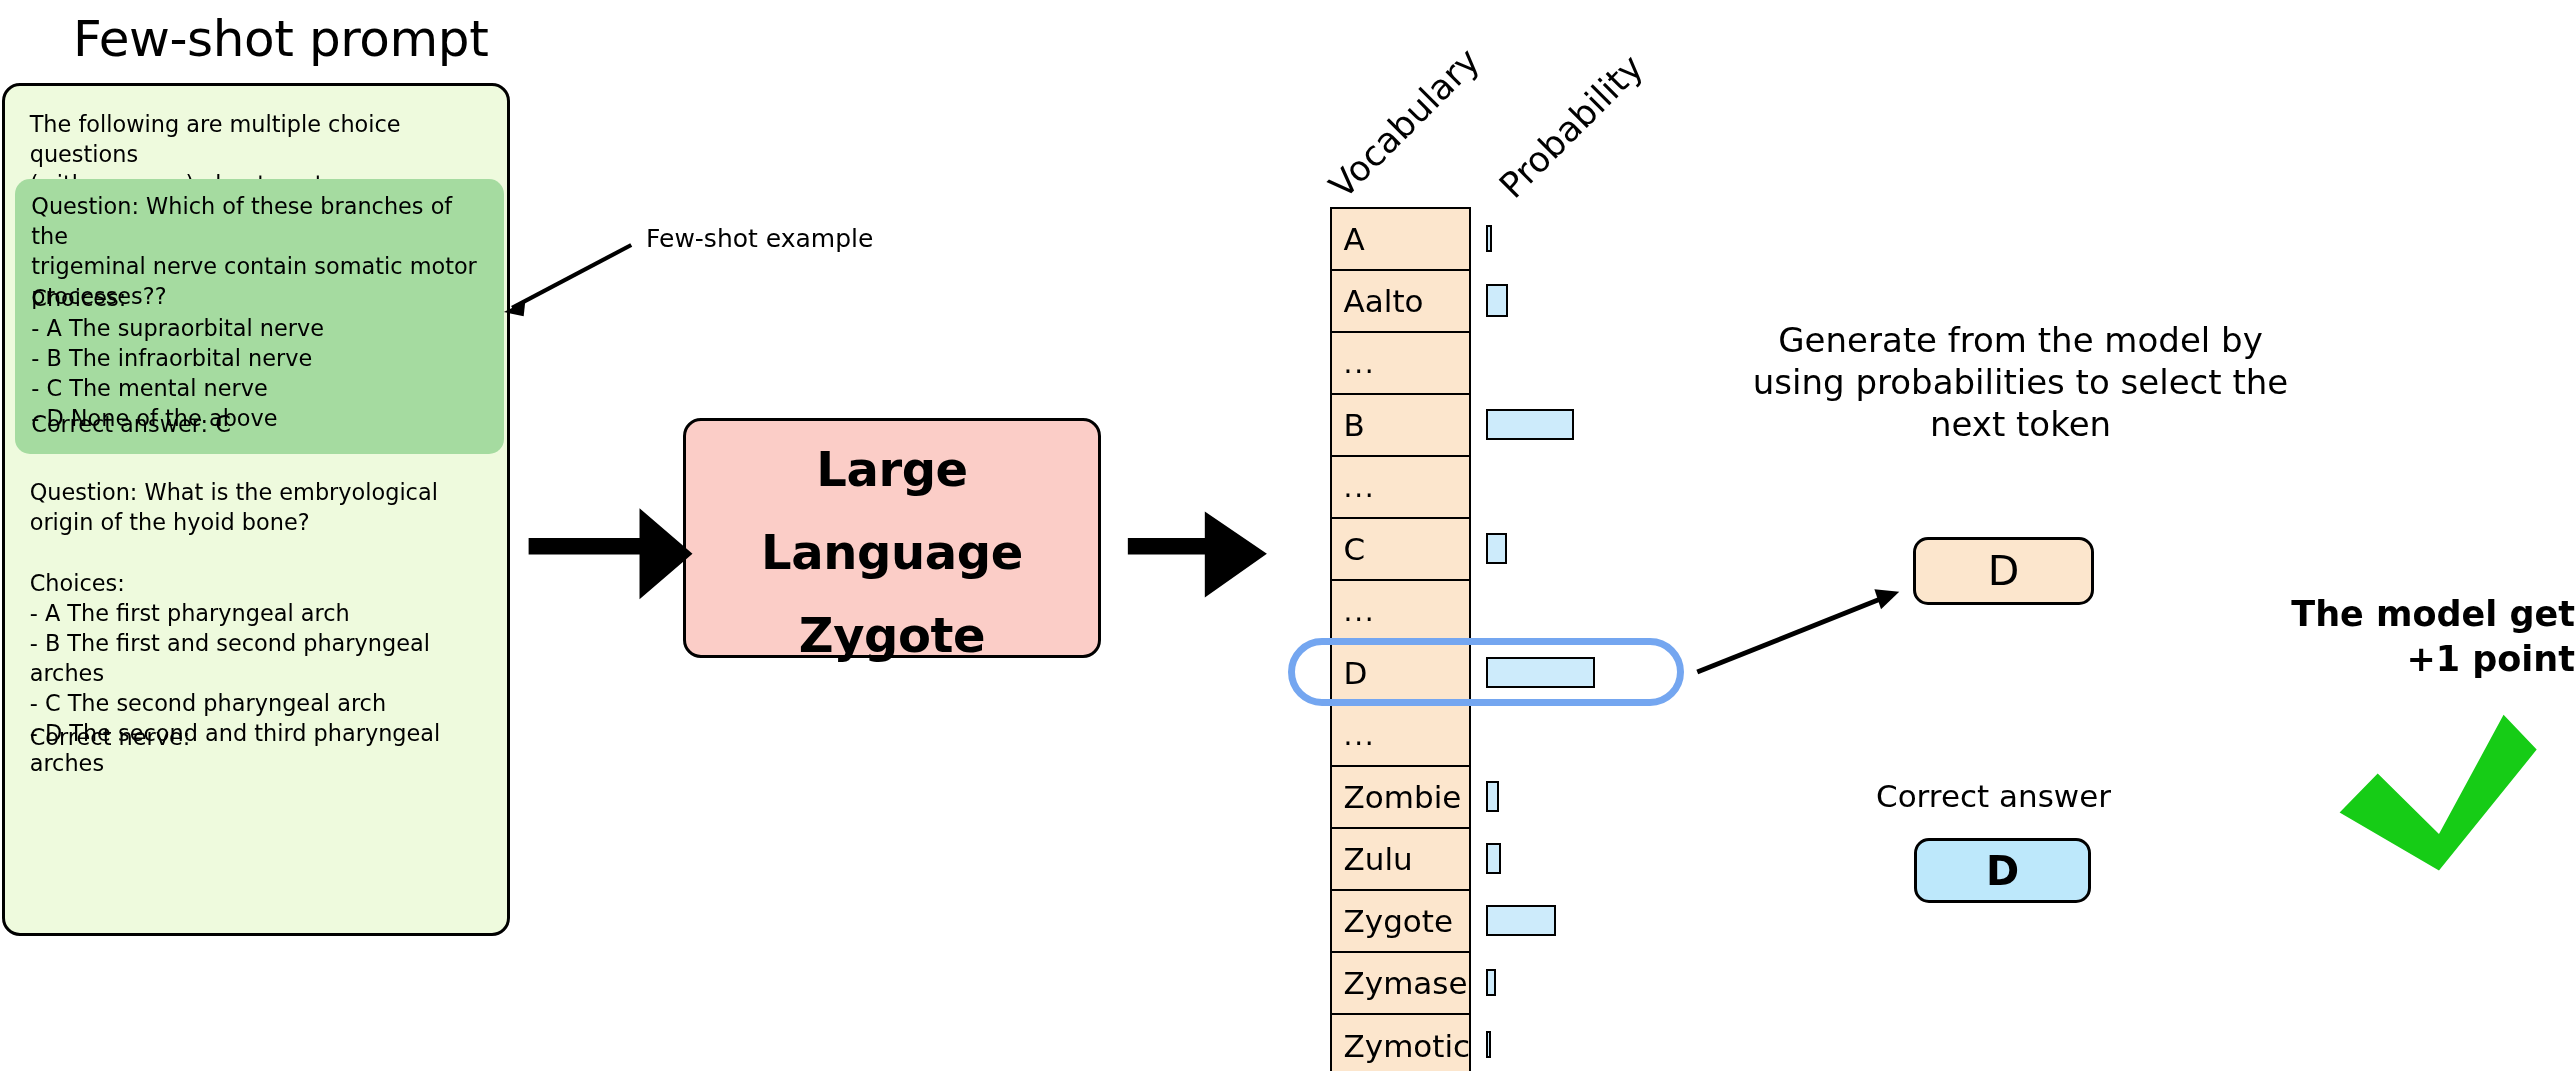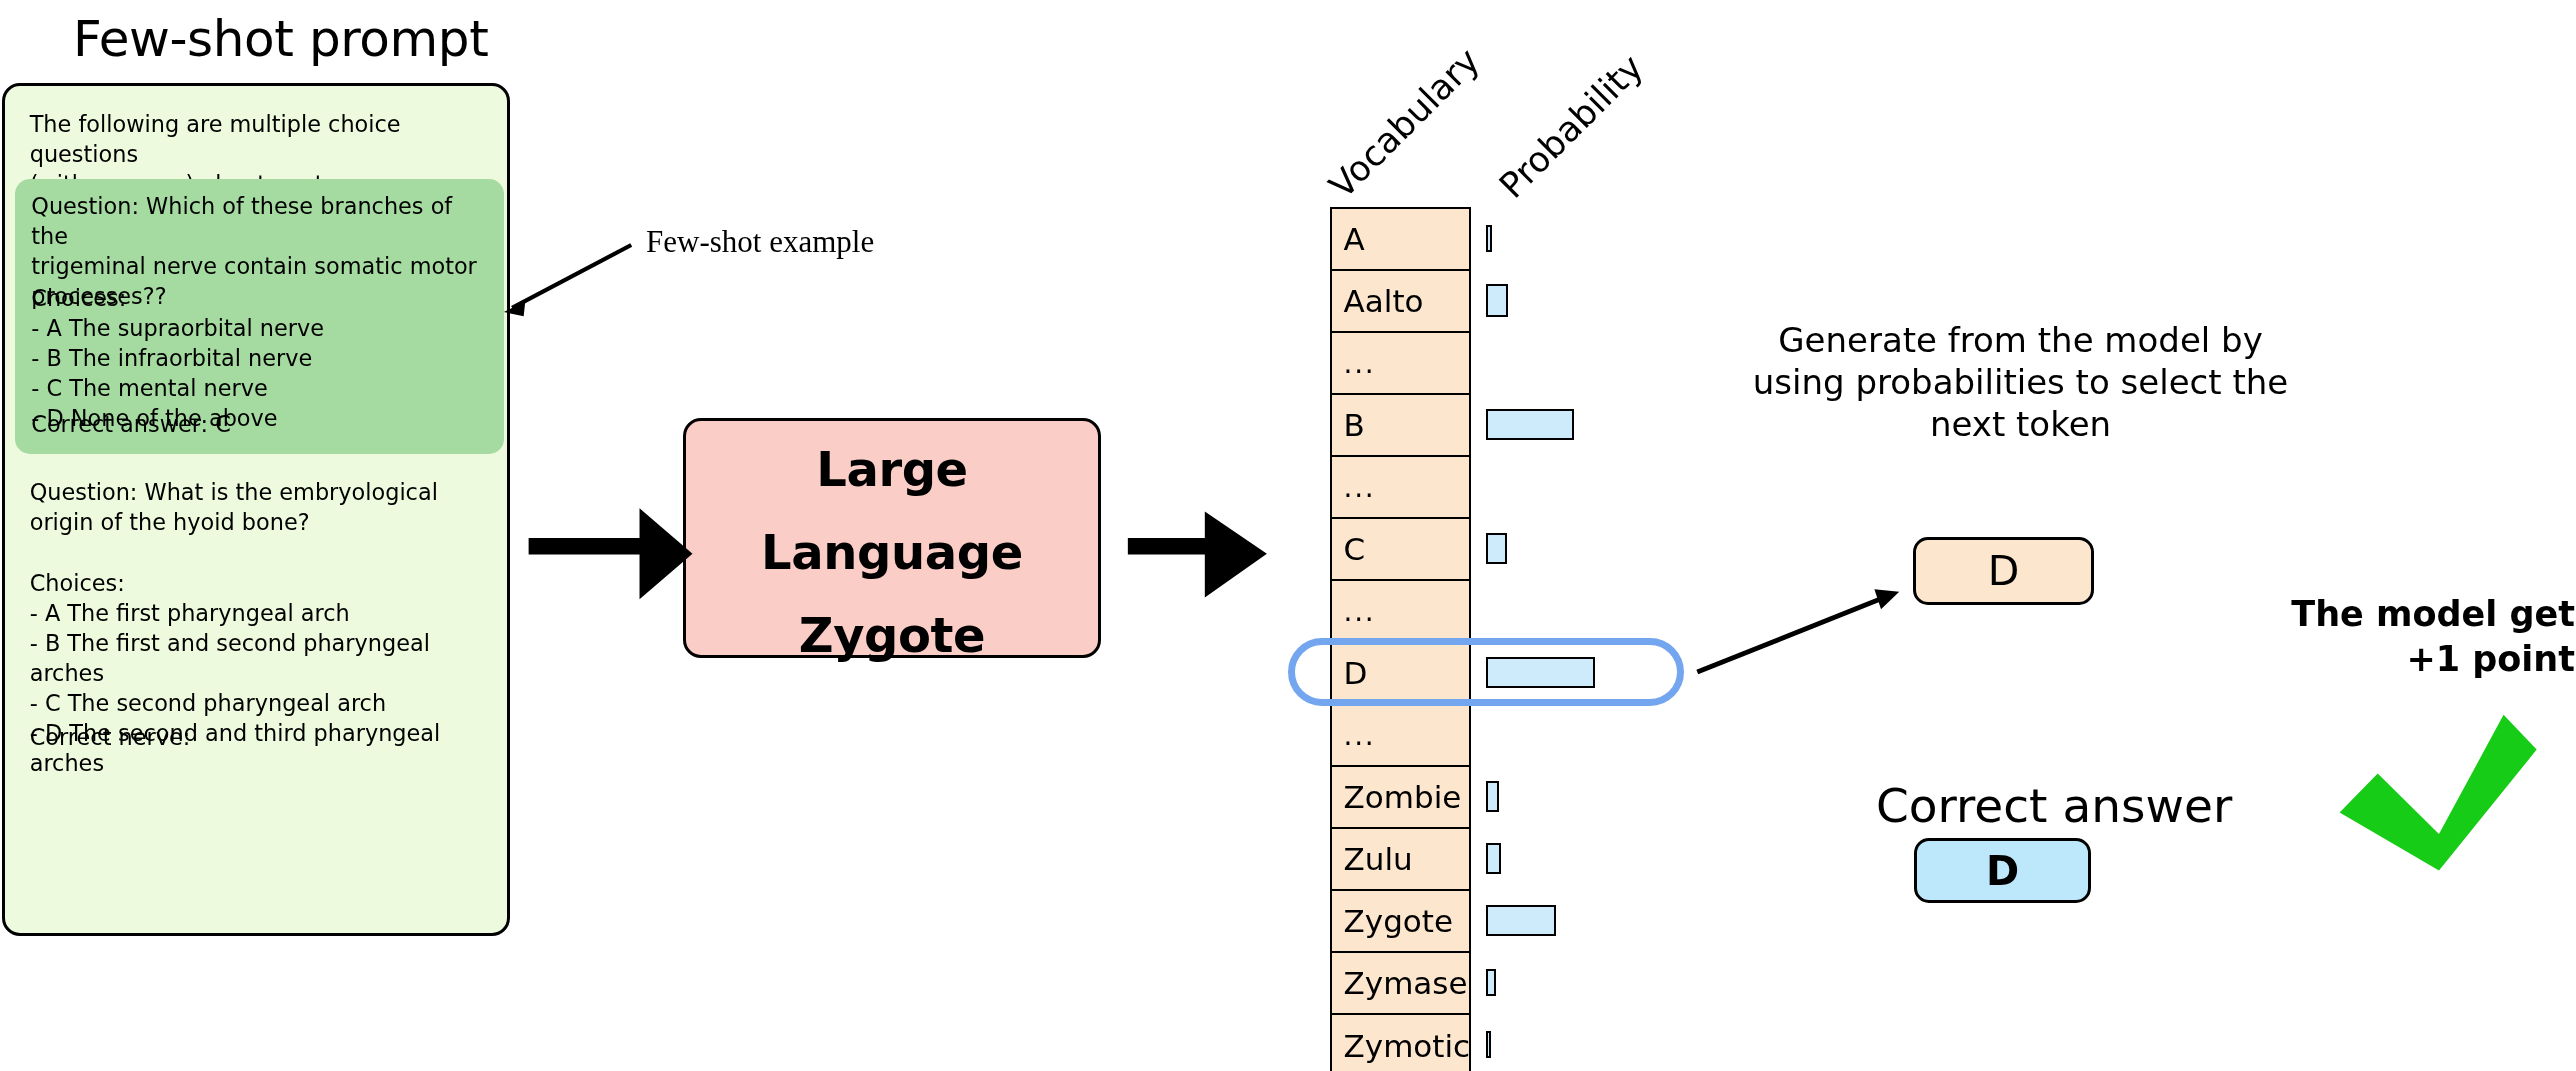--- a/index.html
+++ b/index.html
@@ -65,24 +65,23 @@
   #fewshot-ans  { left: 16.6px; top: 230px; width: 460px; }
 
   #query-q   { left: 25px; top: 391px; width: 469px; }
   #query-ch  { left: 25px; top: 482px; width: 477px; }
   #query-ans { left: 25px; top: 636px; width: 469px; }
 
   
   #fewshot-callout-label {
     left: 646px;
     top: 224px;
-    font-size: 31px;
+    font-size: 25px;
     color: #000;
     white-space: nowrap;
-    font-family: Liberation Serif, serif;
   }
 
   
   #llm-box {
     left: 683px;
     top: 418px;
     width: 418px;
     height: 240px;
     background: #fbcdc7;
     border: 3.3px solid #000;
@@ -184,21 +183,21 @@
     box-sizing: border-box;
     display: flex;
     align-items: center;
     justify-content: center;
   }
   #generated-token-box span { font-size: 41px; color: #000; }
 
   #correct-answer-label {
     left: 1876px;
     top: 778px;
-    font-size: 47px;
+    font-size: 31px;
     color: #000;
     white-space: nowrap;
   }
   #correct-answer-box {
     left: 1914px;
     top: 838px;
     width: 177px;
     height: 65px;
     background: #bde8fb;
     border: 3.3px solid #000;

